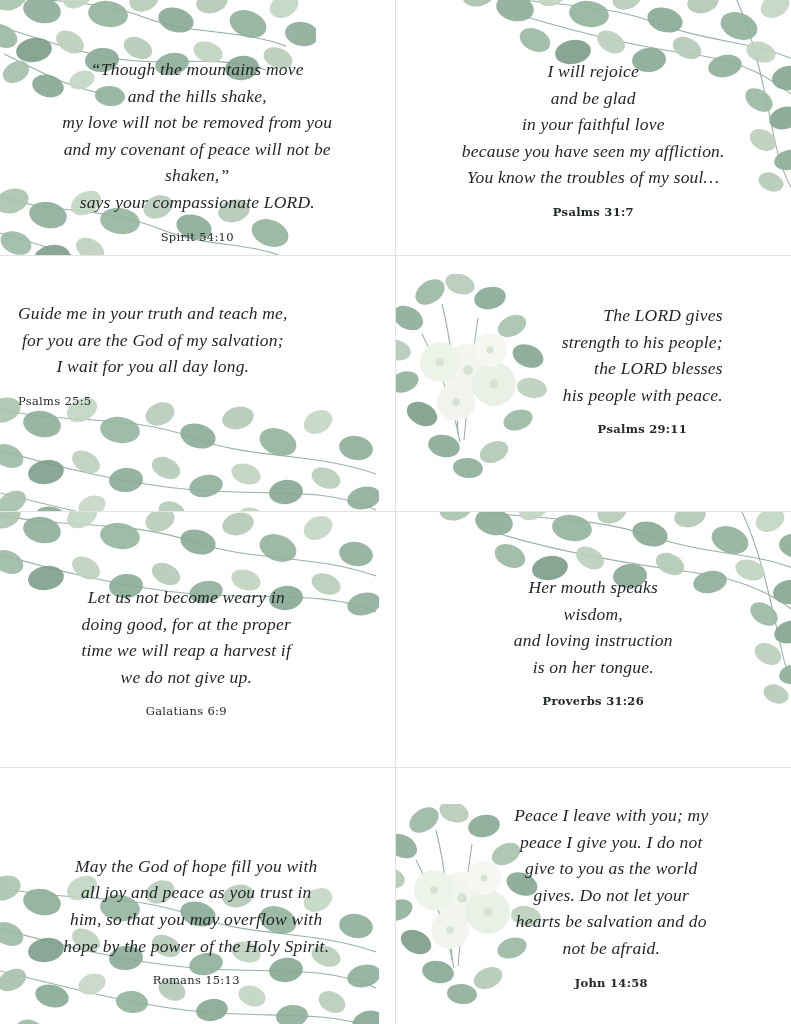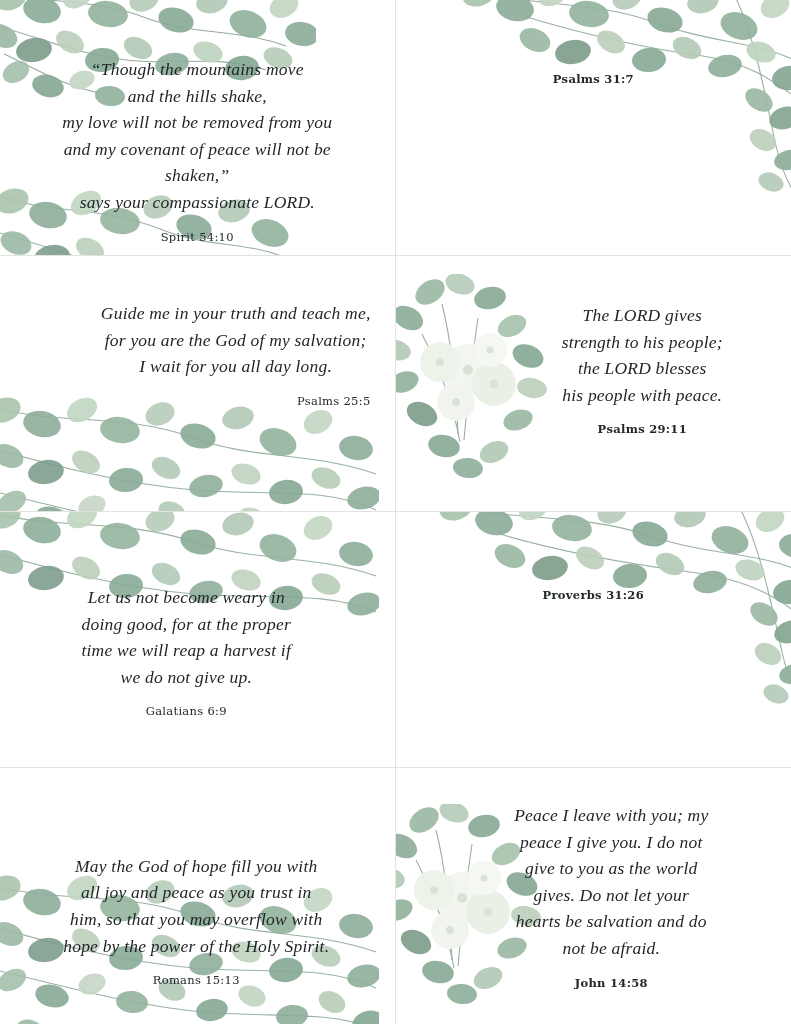--- a/index.html
+++ b/index.html
@@ -60,22 +60,22 @@
     font-family: "DejaVu Serif", serif;
     font-size: 11.5px;
     color: #23282b;
     letter-spacing: 0.3px;
     margin-top: 10px;
   }
 
   
   .c1 .card-inner { padding: 0 22px 34px 22px; justify-content: flex-start; padding-top: 56px; align-items: center; text-align: center; }
   .c2 .card-inner { padding: 58px 26px 0 26px; justify-content: flex-start; align-items: center; text-align: center; }
-  .c3 .card-inner { padding: 0 24px 0 18px; align-items: flex-end; text-align: center; justify-content: flex-start; padding-top: 44px; }
-  .c4 .card-inner { padding: 46px 22px 0 120px; align-items: center; text-align: center; justify-content: flex-start; }
+  .c3 .card-inner { padding: 0 24px 0 18px; align-items: flex-start; text-align: center; justify-content: flex-start; padding-top: 44px; }
+  .c4 .card-inner { padding: 46px 22px 0 120px; align-items: center; text-align: right; justify-content: flex-start; }
   .c5 .card-inner { padding: 72px 44px 0 22px; align-items: center; text-align: center; justify-content: flex-start; }
   .c6 .card-inner { padding: 62px 26px 0 26px; align-items: center; text-align: center; justify-content: flex-start; }
   .c7 .card-inner { padding: 48px 26px 0 24px; align-items: center; text-align: center; justify-content: center; }
   .c8 .card-inner { padding: 34px 24px 0 60px; align-items: center; text-align: center; justify-content: flex-start; }
 
   .c1 .ref, .c3 .ref, .c5 .ref, .c7 .ref { margin-top: 14px; }
   .c2 .ref, .c4 .ref, .c6 .ref, .c8 .ref { margin-top: 14px; font-weight: bold; }
 
   
   .botanical {
@@ -202,20 +202,25 @@
 
             <ellipse cx="356" cy="118" rx="15" ry="10" fill="#9cbaa6" transform="rotate(34 356 118)"></ellipse>
             <ellipse cx="382" cy="136" rx="16" ry="11" fill="#84a692" transform="rotate(-16 382 136)"></ellipse>
             <ellipse cx="360" cy="158" rx="14" ry="10" fill="#bdd0bd" transform="rotate(28 360 158)"></ellipse>
             <ellipse cx="386" cy="178" rx="15" ry="10" fill="#8fae9b" transform="rotate(-12 386 178)"></ellipse>
             <ellipse cx="368" cy="200" rx="13" ry="9" fill="#b6cbb9" transform="rotate(22 368 200)"></ellipse>
           </g>
         </svg>
       </div>
       <div class="card-inner">
+        <div class="verse">I will rejoice
+and be glad
+in your faithful love
+because you have seen my affliction.
+You know the troubles of my soul…</div>
         <div class="ref">Psalms 31:7</div>
       </div>
     </div>
 
     <div class="card c3">
       <div class="botanical b-c3-bot">
         <svg viewBox="0 0 395 225" width="395" height="225" xmlns="http://www.w3.org/2000/svg">
           <g stroke="#7f9e8c" stroke-width="1.1" fill="none" opacity="0.8">
             <path d="M4,24 C70,44 140,30 210,56 C270,78 330,70 392,92"></path>
             <path d="M8,66 C70,84 140,102 210,108 C280,114 340,104 392,128"></path>
@@ -392,20 +397,24 @@
 
             <ellipse cx="354" cy="120" rx="15" ry="10" fill="#9cbaa6" transform="rotate(34 354 120)"></ellipse>
             <ellipse cx="380" cy="138" rx="16" ry="11" fill="#84a692" transform="rotate(-16 380 138)"></ellipse>
             <ellipse cx="358" cy="160" rx="14" ry="10" fill="#bdd0bd" transform="rotate(28 358 160)"></ellipse>
             <ellipse cx="384" cy="180" rx="15" ry="10" fill="#8fae9b" transform="rotate(-12 384 180)"></ellipse>
             <ellipse cx="366" cy="200" rx="13" ry="9" fill="#b6cbb9" transform="rotate(22 366 200)"></ellipse>
           </g>
         </svg>
       </div>
       <div class="card-inner">
+        <div class="verse">Her mouth speaks
+wisdom,
+and loving instruction
+is on her tongue.</div>
         <div class="ref">Proverbs 31:26</div>
       </div>
     </div>
 
     <div class="card c7">
       <div class="botanical b-c7-bot">
         <svg viewBox="0 0 395 190" width="395" height="190" xmlns="http://www.w3.org/2000/svg">
           <g stroke="#7f9e8c" stroke-width="1.1" fill="none" opacity="0.8">
             <path d="M4,20 C70,40 140,26 210,52 C270,74 330,66 392,88"></path>
             <path d="M8,62 C70,80 140,98 210,104 C280,110 340,100 392,124"></path>

